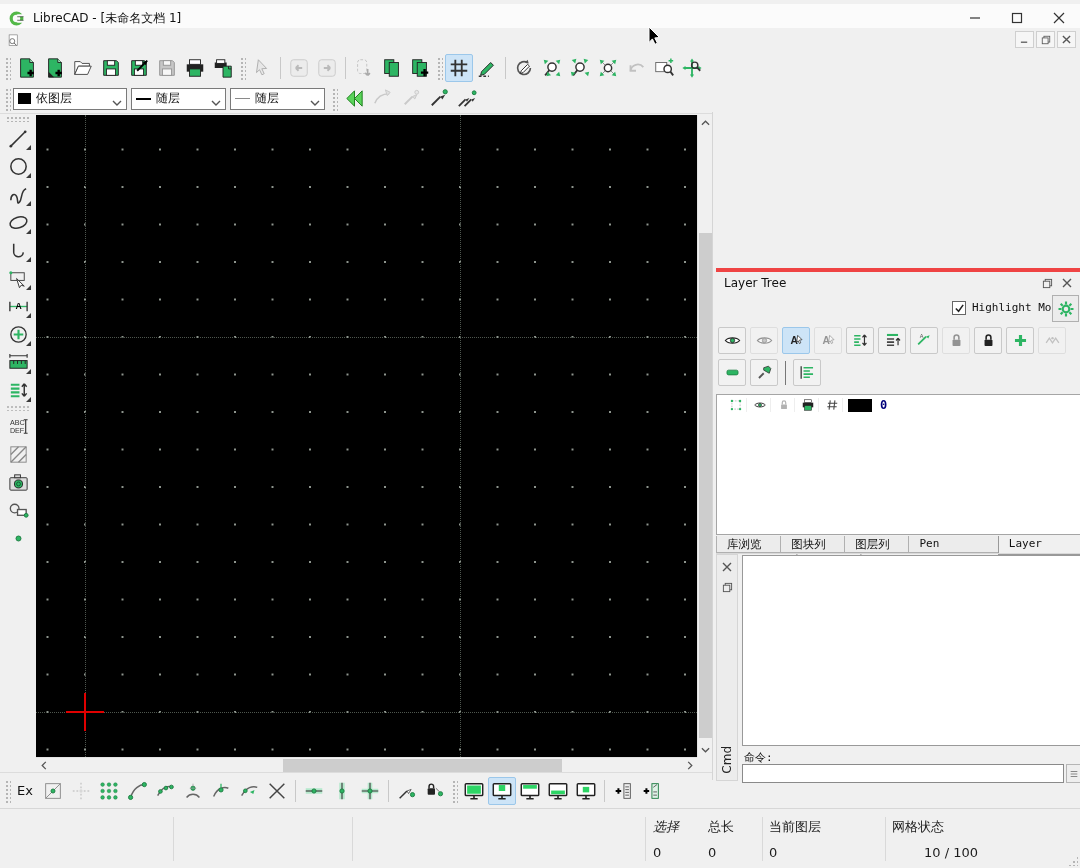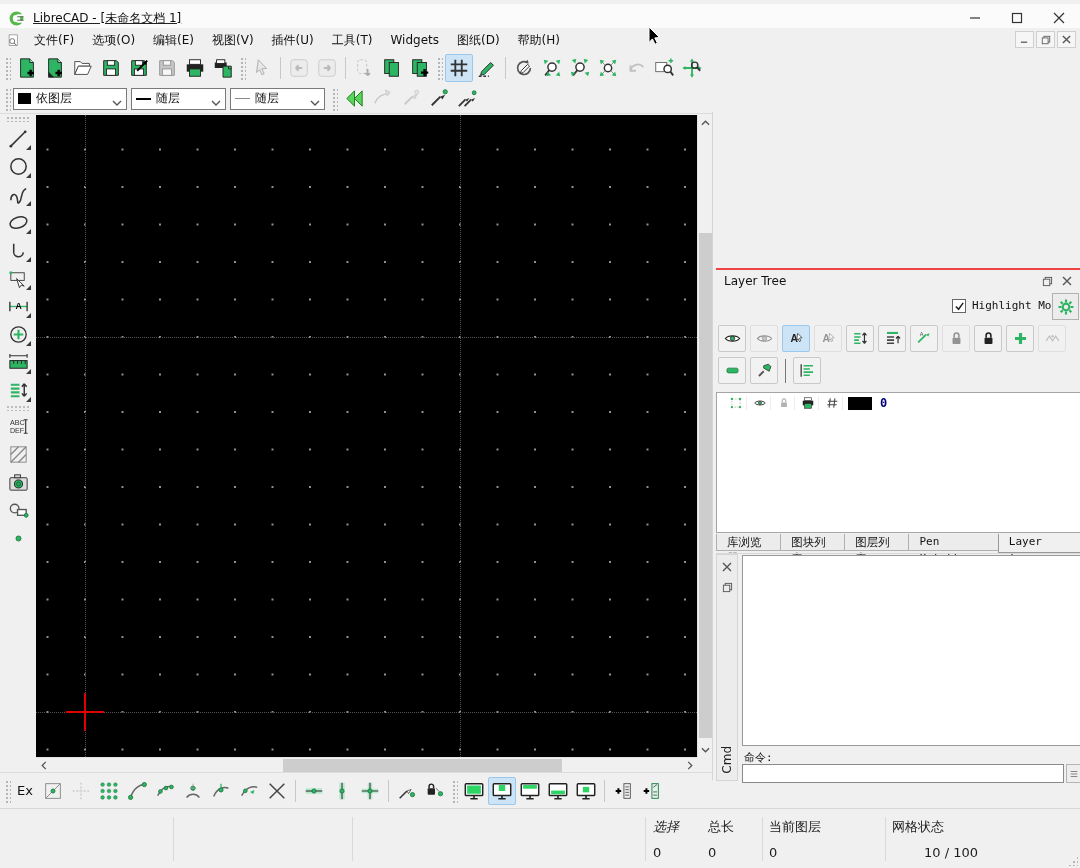--- a/index.html
+++ b/index.html
@@ -1,20 +1,20 @@
 <!DOCTYPE html>
 <html><head>
 <meta charset="utf-8">
 <style>
   * { margin:0; padding:0; box-sizing:border-box; }
   html,body { width:1080px; height:868px; overflow:hidden; }
   body { position:relative; background:#f0f0f0; font-family:"DejaVu Sans","Liberation Sans",sans-serif; font-size:12px; color:#222; }
 
   
-  #titlebar { position:absolute; left:0; top:4px; width:1080px; height:28px; background:#fbfbfb; display:flex; align-items:center;text-decoration:underline; }
+  #titlebar { position:absolute; left:0; top:4px; width:1080px; height:28px; background:#fbfbfb; display:flex; align-items:center; }
   #titlebar .logo { margin-left:8px; }
   #titlebar .title { margin-left:8px; font-size:12px; color:#111; }
   #win-controls { position:absolute; right:0; top:0; height:28px; display:flex; }
   .wc-btn { width:42px; height:28px; display:flex; align-items:center; justify-content:center; }
 
   
   #menubar { position:absolute; left:0; top:28px; width:1080px; height:24px; background:#f0f0f0; display:flex; align-items:center; }
   #menubar .mdi-doc-icon { margin:0 4px 0 6px; }
   .menu-item { padding:0 9px; height:24px; line-height:24px; font-size:12px; color:#111; }
   #mdi-controls { position:absolute; right:4px; top:3px; display:flex; gap:2px; }
@@ -71,21 +71,21 @@
   .dock-btn { position:absolute; width:16px; height:16px; display:flex; align-items:center; justify-content:center; }
 
   #pen-wizard { position:absolute; left:3px; top:0; width:365px; height:154px; }
   #pw-stepper { position:absolute; left:8px; top:40px; width:17px; height:17px; border:1px solid #b5b5b5; background:#f6f6f6; display:flex; align-items:center; justify-content:center; }
   #pw-combo { position:absolute; left:33px; top:38px; width:293px; height:21px; background:#fff; border:1px solid #7a7a7a; }
   #pw-combo .chev { position:absolute; right:5px; top:7px; }
   #pw-color { position:absolute; left:332px; top:40px; width:17px; height:14px; border:1px solid #555;
     background:linear-gradient(90deg,#e33,#ee3,#3c3,#33e); }
   #pw-list { position:absolute; left:12px; top:76px; width:342px; height:70px; background:#fff; border:1px solid #a5a5a5; }
 
-  #layer-tree-dock { position:absolute; left:3px; top:156px; width:365px; height:284px; border-top:2px solid #ef4444; }
+  #layer-tree-dock { position:absolute; left:3px; top:156px; width:365px; height:284px; border-top:4px solid #ef4444; }
   #lt-filter { position:absolute; left:2px; top:26px; width:226px; height:20px; border:1px solid #7a7a7a; background:#fff; font-family:inherit; font-size:12px; padding:0 4px; }
   #lt-check { position:absolute; left:236px; top:29px; width:14px; height:14px; background:#fff; border:1px solid #666; display:flex; align-items:center; justify-content:center; }
   #lt-check-label { position:absolute; left:256px; top:29px; font-family:"DejaVu Sans Mono","Liberation Mono",monospace; font-size:11px; color:#111; }
   #lt-gear { position:absolute; left:336px; top:23px; width:27px; height:27px; border:1px solid #b0b0b0; background:#ececec; display:flex; align-items:center; justify-content:center; }
   .lt-row { position:absolute; left:2px; display:flex; gap:4px; }
   .lt-row .tbtn { width:28px; height:27px; border:1px solid #c9c9c9; background:#f2f2f2; }
   .lt-row .tbtn.active { background:#cde4f7; border-color:#9bc7ea; }
   .lt-row .vsep { width:1px; height:24px; background:#777; margin:2px 3px; }
   #lt-list { position:absolute; left:0; top:122px; width:365px; height:141px; background:#fff; border:1px solid #a5a5a5; }
   .layer-row { display:flex; align-items:center; height:20px; padding-left:8px; gap:2px; }
@@ -154,31 +154,20 @@
 </div>
 
 <div id="menubar">
   <span class="mdi-doc-icon icon">
       <svg width="15" height="15" viewBox="0 0 24 24">
         <rect x="5" y="3" width="13" height="17" fill="#fff" stroke="#777"></rect>
         <circle cx="10" cy="13" r="4" fill="none" stroke="#666" stroke-width="1.4"></circle>
         <path d="M13 16l4 4" stroke="#666" stroke-width="1.6"></path>
       </svg>
     </span>
-  <div id="menu-items" style="display:flex;">
-      <div class="menu-item">文件(F)</div>
-      <div class="menu-item">选项(O)</div>
-      <div class="menu-item">编辑(E)</div>
-      <div class="menu-item">视图(V)</div>
-      <div class="menu-item">插件(U)</div>
-      <div class="menu-item">工具(T)</div>
-      <div class="menu-item">Widgets</div>
-      <div class="menu-item">图纸(D)</div>
-      <div class="menu-item">帮助(H)</div>
-    </div>
   <div id="mdi-controls">
     <div class="mdi-btn">
         <svg width="9" height="9" viewBox="0 0 10 10">
           <path d="M1 8h7" stroke="#555" stroke-width="1.4"></path>
         </svg>
       </div>
     <div class="mdi-btn">
         <svg width="10" height="10" viewBox="0 0 12 12">
           <rect x="3.5" y="1.5" width="7" height="7" fill="none" stroke="#555"></rect>
           <rect x="1.5" y="3.5" width="7" height="7" fill="#f6f6f6" stroke="#555"></rect>

